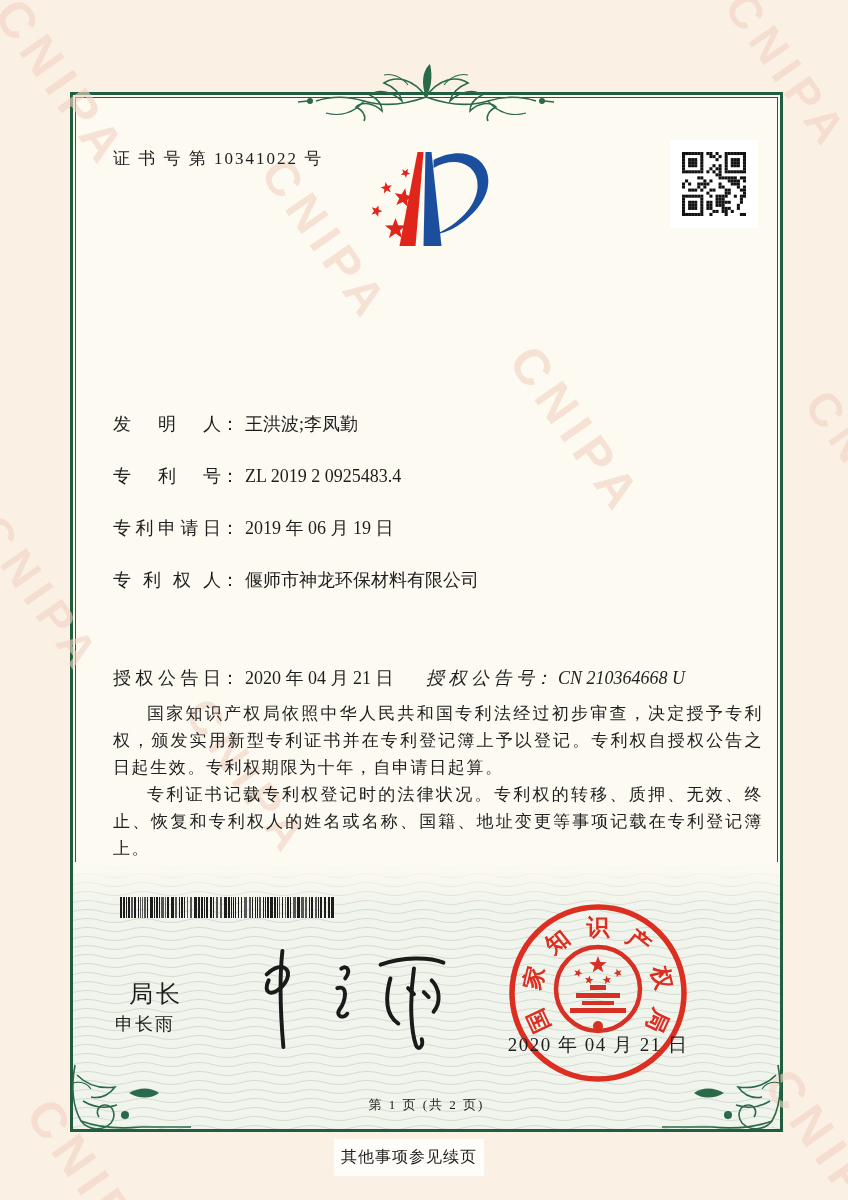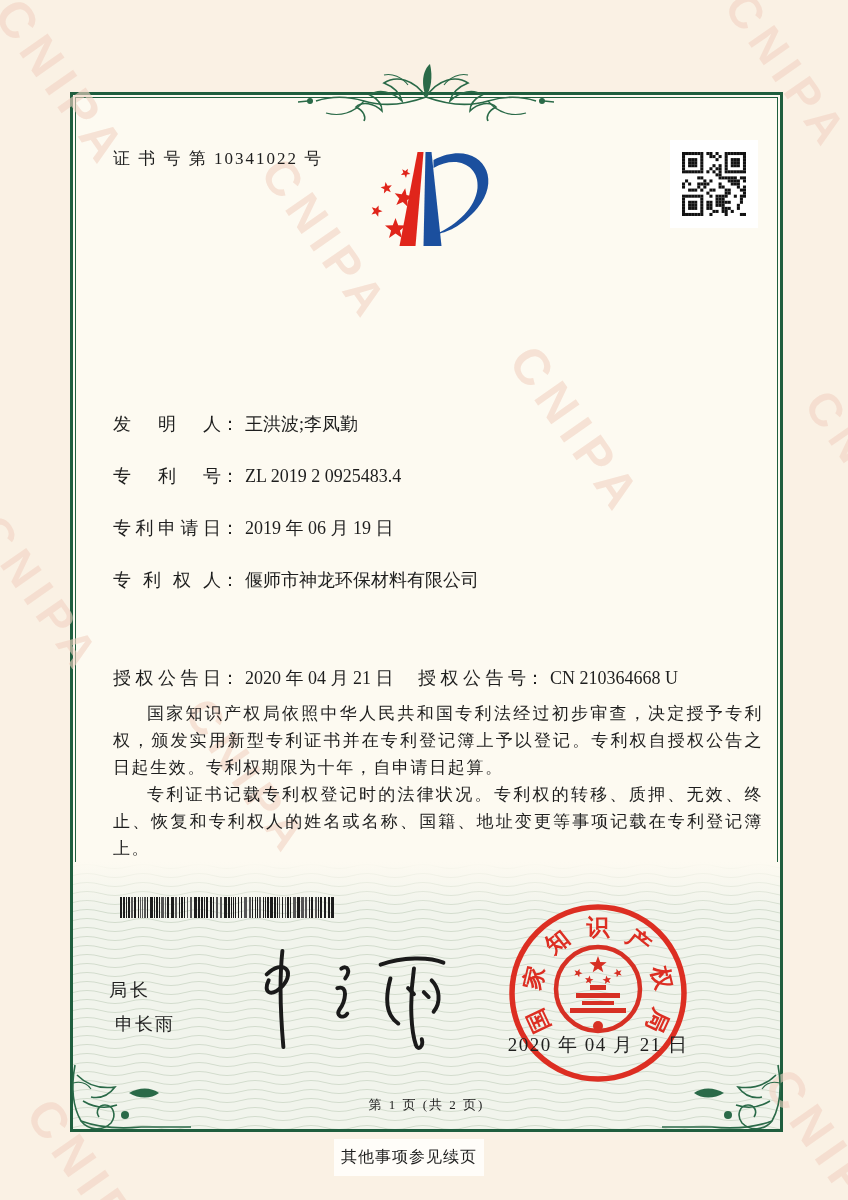--- a/index.html
+++ b/index.html
@@ -29,32 +29,32 @@
   .logo{position:absolute;left:279px;top:41px;width:158px;height:118px;}
   .title{position:absolute;left:0;top:157px;width:100%;text-align:center;
          font-size:37px;font-weight:bold;letter-spacing:7px;color:#141414;}
   .qr-box{position:absolute;left:597px;top:45px;width:88px;height:88px;background:#fff;}
   .qr-box svg{position:absolute;left:12px;top:12px;}
   
   .row{position:absolute;left:40px;right:18px;font-size:18px;white-space:nowrap;}
   .r1{top:265px}.r2{top:317px}.r3{top:369px}.r4{top:421px}.r5{top:473px}.r6{top:525px}.r7{top:571px}
   .flabel{display:inline-block;width:108px;text-align:justify;text-align-last:justify;}
   .fvalue{margin-left:6px;}
-  .grp2{position:absolute;left:305px;top:0;}
+  .grp2{position:absolute;left:313px;top:0;font-style:italic;}
   
   .paras{position:absolute;left:40px;top:605px;width:650px;font-size:17px;line-height:27px;
          letter-spacing:1.6px;text-align:justify;}
   .paras p{margin:0;text-indent:2em;}
   
   .waves{position:absolute;left:0;bottom:0;}
   
   .barcode{position:absolute;left:47px;top:802px;width:218px;height:21px;}
   .barcode span{position:absolute;top:0;height:21px;background:#1c1c1c;display:block;}
   
-  .sig-label{position:absolute;left:36px;top:883px;font-size:18px;letter-spacing:3px;}
+  .sig-label{position:absolute;left:56px;top:883px;font-size:24px;letter-spacing:3px;}
   .sig-name{position:absolute;left:42px;top:917px;font-size:18px;letter-spacing:2px;}
   .sig-svg{position:absolute;left:179px;top:850px;}
   
   .seal{position:absolute;left:425px;top:798px;opacity:.95;}
   .seal-char{fill:var(--seal-red,#dc2418);font-size:23px;font-weight:bold;text-anchor:middle;
              font-family:"Liberation Serif","DejaVu Serif",serif;}
   .seal-date{fill:#151515;font-size:19px;letter-spacing:1.5px;text-anchor:middle;
              font-family:"Liberation Serif","DejaVu Serif",serif;}
   
   .page-info{position:absolute;left:0;top:1001px;width:100%;text-align:center;font-size:13px;letter-spacing:2px;}

